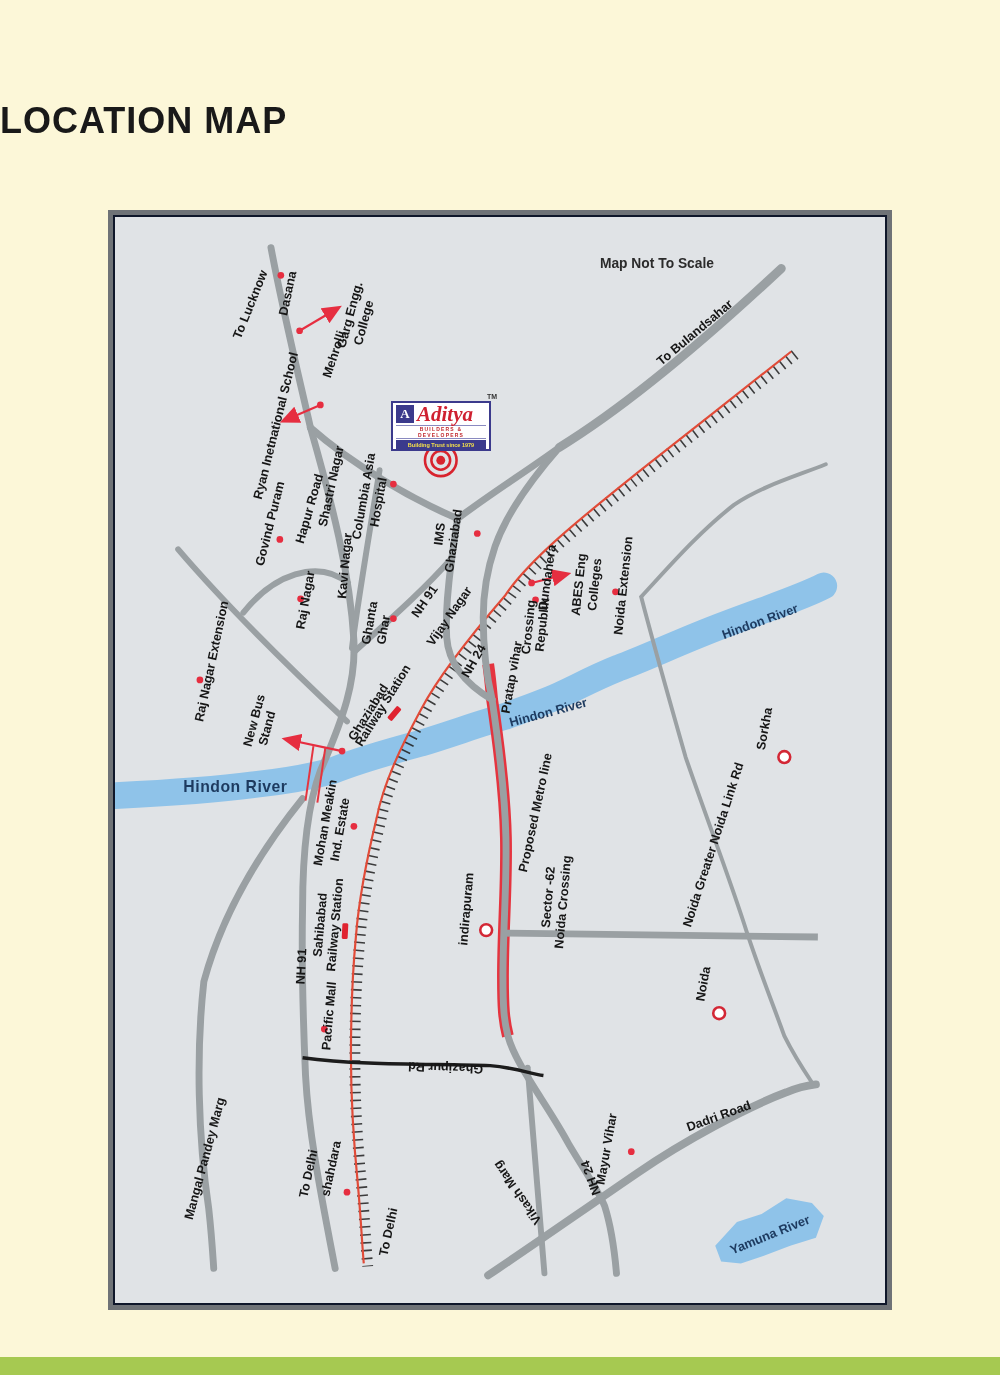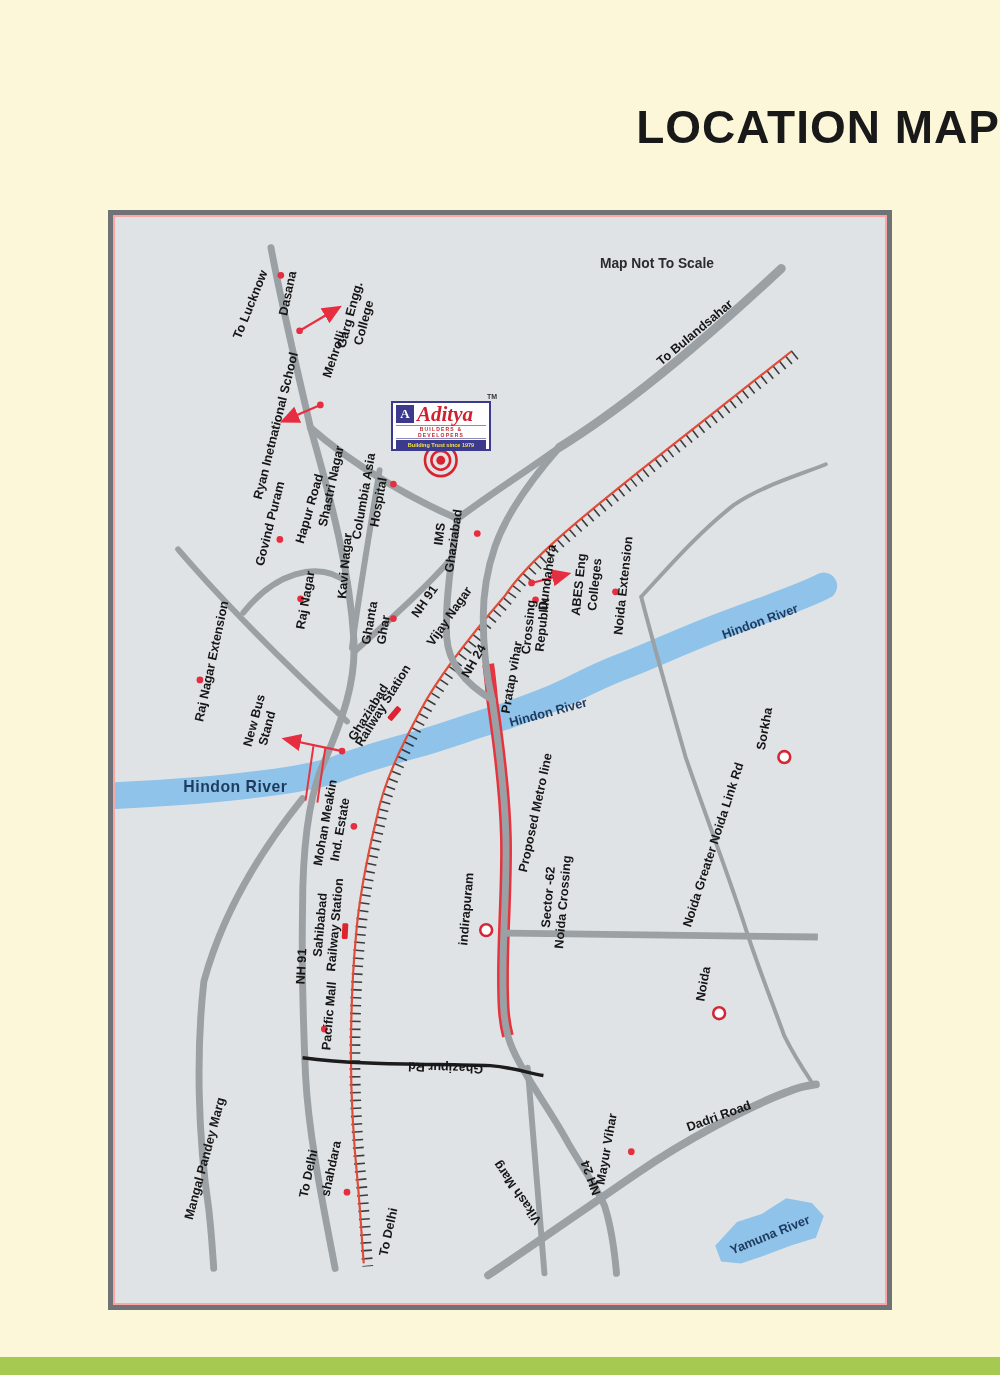--- a/index.html
+++ b/index.html
@@ -1,20 +1,20 @@
 <!DOCTYPE html>
 <html><head>
 <meta charset="utf-8">
 <style>
   html,body{margin:0;padding:0;}
   body{width:1000px;height:1375px;background:#fcf7d8;font-family:"Liberation Sans",sans-serif;position:relative;overflow:hidden;}
   .page{position:absolute;inset:0;}
-  .title{position:absolute;top:100px;left:0;width:100%;text-align:right;font-size:46px;font-weight:bold;letter-spacing:1px;color:#191919;}
+  .title{position:absolute;top:100px;left:0;width:100%;text-align:left;font-size:36px;font-weight:bold;letter-spacing:1px;color:#191919;}
   .green-bar{position:absolute;left:0;bottom:0;width:100%;height:18px;background:#a6c951;}
-  .map-frame{position:absolute;left:108px;top:210px;width:784px;height:1100px;box-sizing:border-box;border:5px solid #6f7377;background:#fca5a5;padding:2px;text-decoration:underline;}
+  .map-frame{position:absolute;left:108px;top:210px;width:784px;height:1100px;box-sizing:border-box;border:5px solid #6f7377;background:#0f172a;padding:2px;text-decoration:underline;}
   .map-canvas{position:relative;width:100%;height:100%;background:#e0e3e6;}
   .map-canvas svg{position:absolute;inset:0;width:100%;height:100%;}
   text{font-family:"Liberation Sans",sans-serif;font-weight:bold;fill:#161616;font-size:12.8px;}
   .note{font-size:14px;fill:#2b2b2b;}
   .riv{fill:#1d3a5f;font-size:13px;}
   .riv-big{fill:#1d3a5f;font-size:16px;letter-spacing:.5px;}
   
   .logo{position:absolute;left:276px;top:176px;width:106px;height:58px;}
   .logo .box{position:absolute;left:0;top:8px;width:100px;height:50px;background:#fff;border:2px solid #3b3a8c;box-sizing:border-box;}
   .logo .tm{position:absolute;right:0;top:0;font-size:7px;font-weight:bold;color:#333;}

